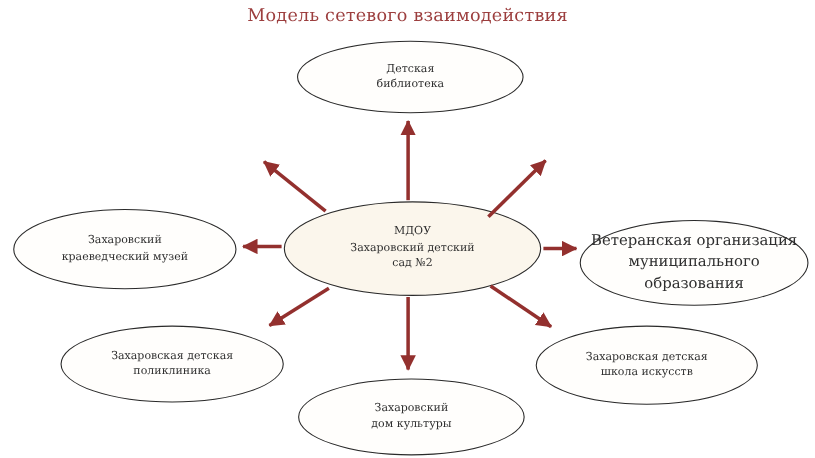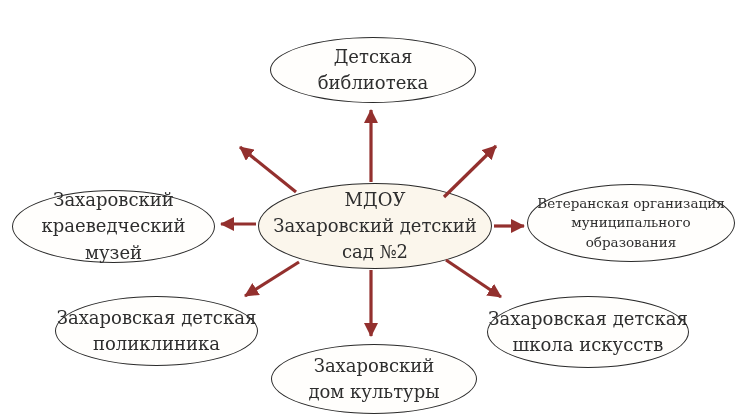--- a/index.html
+++ b/index.html
@@ -33,21 +33,21 @@
     background: #fffefc;
     display: flex;
     align-items: center;
     justify-content: center;
     box-sizing: border-box;
     z-index: 1;
   }
   .node .label {
     white-space: pre-line;
     text-align: center;
-    font-size: 18px;
+    font-size: 10px;
     line-height: 1.45;
     color: #2e2e2e;
     width: 100%;
   }
   .node.center {
     background: #fbf6ec;
   }
   .node.veteran .label {
     font-size: 13.5px;
   }
@@ -63,29 +63,30 @@
   .arrow-layer line {
     stroke: #93302e;
     stroke-width: 3.2;
   }
 </style>
 </head>
 <body>
 
 <div class="canvas">
 
+  <div class="diagram-title">Модель сетевого взаимодействия</div>
 
   <div class="node" style="left:270px; top:37px; width:206px; height:66px;">
     <div class="label">Детская
 библиотека</div>
   </div>
 
 
 
-  <div class="node veteran" style="left:527px; top:184px; width:208px; height:78px;justify-content:flex-end;">
+  <div class="node veteran" style="left:527px; top:200px; width:208px; height:78px;justify-content:flex-end;">
     <div class="label">Ветеранская организация
 муниципального образования</div>
   </div>
 
   <div class="node" style="left:487px; top:296px; width:202px; height:72px;">
     <div class="label">Захаровская детская
 школа искусств</div>
   </div>
 
   <div class="node" style="left:271px; top:344px; width:206px; height:70px;">

